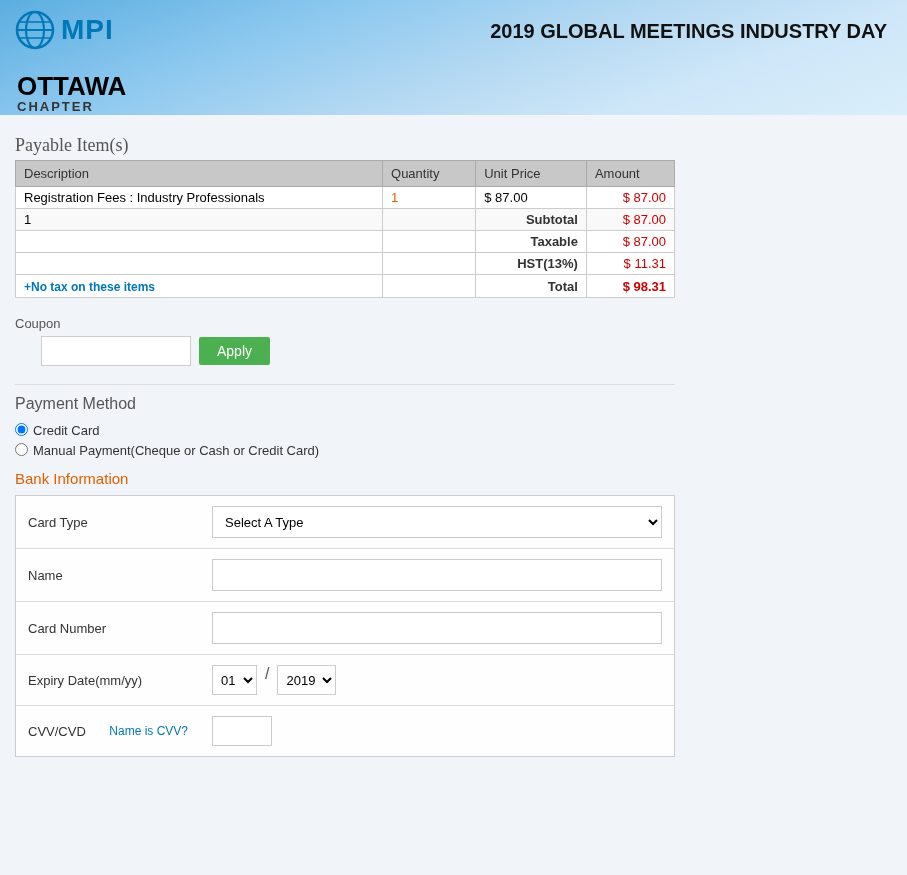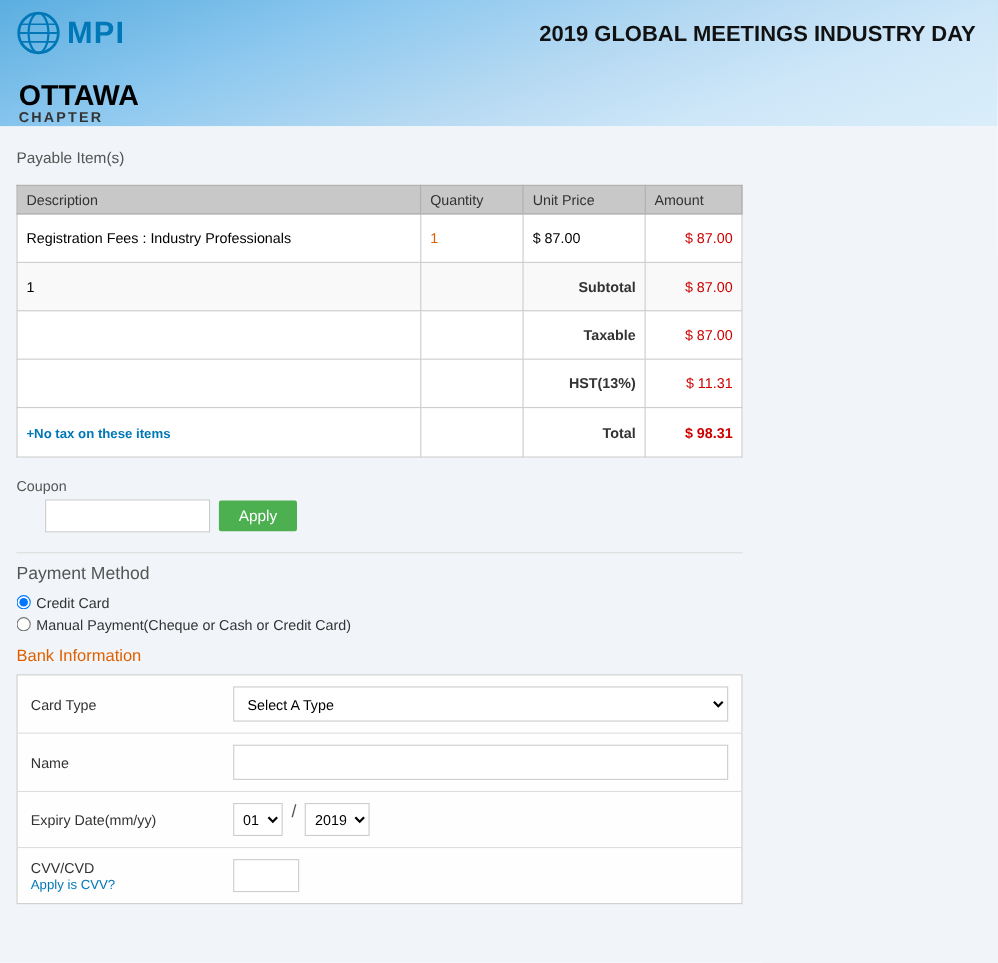--- a/index.html
+++ b/index.html
@@ -78,44 +78,45 @@
       pointer-events: none;
     }
     .content-wrap {
       position: relative;
       z-index: 1;
       max-width: 680px;
     }
 
     
     .section-title {
-      font-size: 14px;
+      font-size: 18px;
       color: #555;
-      margin-bottom: 17px;
+      margin-bottom: 4px;
       font-weight: normal;
+      font-family: Liberation Serif, serif;
     }
 
     
     .payable-table {
       width: 660px;
       border-collapse: collapse;
       margin-bottom: 5px;
       font-size: 13px;
     }
     .payable-table th {
       background: #c8c8c8;
       border: 1px solid #aaa;
       padding: 5px 8px;
       text-align: left;
       font-weight: normal;
       color: #333;
     }
     .payable-table td {
       border: 1px solid #ccc;
-      padding: 14px 8px;
+      padding: 3px 8px;
       background: #fff;
       margin-left: 32px;
     }
     .payable-table .qty-cell {
       color: #e06000;
     }
     .payable-table .amount-right {
       text-align: right;
       color: #c00;
     }
@@ -257,21 +258,20 @@
       font-size: 13px;
       padding: 2px 4px;
       background: #fff;
     }
     .expiry-sep {
       font-size: 16px;
       color: #555;
     }
     .cvv-label-block {
       display: flex;
-      flex-direction: column;
       justify-content: space-between;
     }
     .cvv-link {
       color: #0077b6;
       font-size: 12px;
       text-decoration: none;
     }
     .cvv-input {
       width: 60px;
       height: 30px;
@@ -385,20 +385,24 @@
           <option>MasterCard</option>
           <option>American Express</option>
         </select>
       </div>
 
       <div class="form-row">
         <div class="form-label">Name</div>
         <input type="text" class="form-control" style="">
       </div>
 
+      <div class="form-row">
+        <div class="form-label">Card Number</div>
+        <input type="text" class="form-control" style="">
+      </div>
 
       <div class="form-row">
         <div class="form-label">Expiry Date(mm/yy)</div>
         <div class="expiry-row">
           <select class="expiry-select">
             <option>01</option>
             <option>02</option>
             <option>03</option>
             <option>04</option>
             <option>05</option>
@@ -420,21 +424,21 @@
             <option>2024</option>
             <option>2025</option>
           </select>
         </div>
       </div>
 
       <div class="form-row">
         <div class="form-label">
           <div class="cvv-label-block">
             <span>CVV/CVD</span>
-            <a href="#" class="cvv-link">Apply is CVV?</a>
+            <a href="#" class="cvv-link">Name is CVV?</a>
           </div>
         </div>
         <input type="text" class="cvv-input" style="">
       </div>
 
     </div>
   </div>
 </div>
 
 </body></html>

